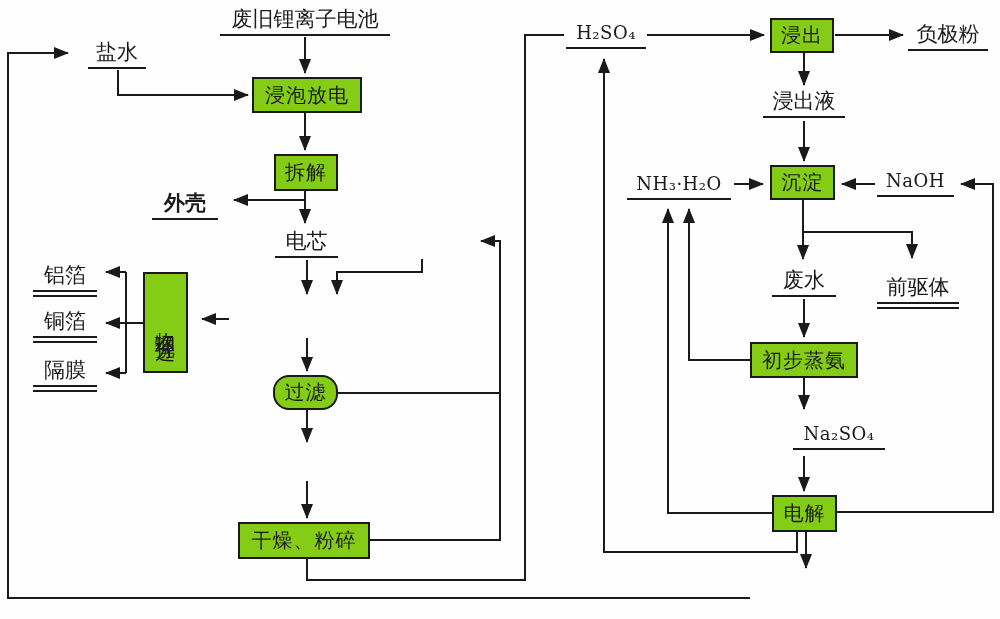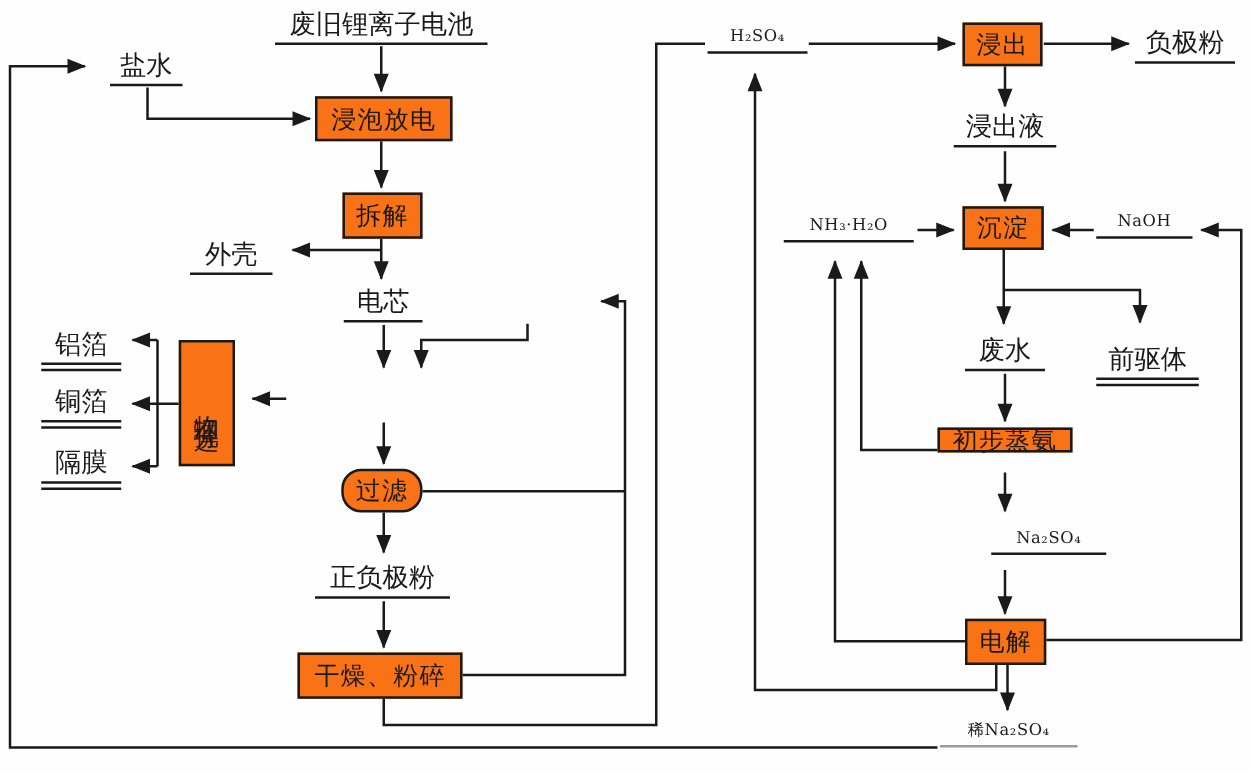--- a/index.html
+++ b/index.html
@@ -4,34 +4,34 @@
 <style>
   html,body { margin:0; padding:0; background:#ffffff; }
   #stage {
     position:relative; width:1000px; height:619px;
     background:#fefefe; overflow:hidden;
     font-family:"DejaVu Serif","Liberation Serif",serif;
     color:#1a1a1a;
   }
   #wires { position:absolute; left:0; top:0; }
   .box {
-    position:absolute; border:2px solid #1a1a1a; background:#f97316;
+    position:absolute; border:2px solid #1a1a1a; background:#84cc16;
     display:flex; align-items:center; justify-content:center;
     font-size:20px; letter-spacing:1px; box-sizing:border-box; z-index:2;
   }
   .box.vert {
     writing-mode:vertical-rl; text-orientation:upright; letter-spacing:3px;
     line-height:1;
   }
   .lbl {
     position:absolute; text-align:center; font-size:21px; line-height:1.15;
     padding-bottom:3px; border-bottom:2px solid #1a1a1a;
     box-sizing:border-box; z-index:2; white-space:nowrap;
   }
-  .lbl.formula { font-size:13px; letter-spacing:0.5px; }
+  .lbl.formula { font-size:18px; letter-spacing:0.5px; }
   .lbl.dbl { position:absolute; }
   .lbl.dbl::after {
     content:""; position:absolute; left:0; right:0; bottom:-7px;
     border-bottom:2px solid #1a1a1a;
   }
   .lbl.gray-line { border-bottom-color:#9a9a9a; }
 </style>
 </head>
 <body>
 
@@ -113,34 +113,32 @@
     </g>
   </svg>
 
   <div class="box" style="left:252px; top:77px; width:110px; height:36px;">浸泡放电</div>
   <div class="box" style="left:274px; top:154px; width:64px; height:37px;">拆解</div>
   <div class="box vert" style="left:143px; top:272px; width:45px; height:101px;">物理分选</div>
   <div class="box" style="left:273px; top:375px; width:65px; height:35px;border-radius:16px;">过滤</div>
   <div class="box" style="left:238px; top:522px; width:132px; height:37px;font-family:Liberation Mono, monospace;">干燥、粉碎</div>
   <div class="box" style="left:770px; top:18px; width:64px; height:35px;">浸出</div>
   <div class="box" style="left:770px; top:165px; width:65px; height:35px;">沉淀</div>
-  <div class="box" style="left:750px; top:342px; width:108px; height:20px;">初步蒸氨</div>
+  <div class="box" style="left:750px; top:342px; width:108px; height:36px;">初步蒸氨</div>
   <div class="box" style="left:772px; top:495px; width:65px; height:37px;">电解</div>
 
   <div class="lbl" style="left:220px; top:7px; width:170px;">废旧锂离子电池</div>
   <div class="lbl" style="left:88px; top:40px; width:58px;">盐水</div>
-  <div class="lbl" style="left:152px; top:191px; width:66px;">外壳</div>
+  <div class="lbl" style="left:152px; top:191px; width:66px;font-weight:bold;">外壳</div>
   <div class="lbl" style="left:275px; top:229px; width:63px;">电芯</div>
   <div class="lbl dbl" style="left:33px; top:263px; width:64px;">铝箔</div>
   <div class="lbl dbl" style="left:33px; top:309px; width:64px;">铜箔</div>
   <div class="lbl dbl" style="left:33px; top:358px; width:64px;">隔膜</div>
-  <div class="lbl" style="left:252px; top:450px; width:108px;">正负极粉</div>
   <div class="lbl formula" style="left:566px; top:23px; width:80px;">H₂SO₄</div>
   <div class="lbl" style="left:908px; top:22px; width:80px;">负极粉</div>
   <div class="lbl" style="left:763px; top:89px; width:82px;">浸出液</div>
   <div class="lbl formula" style="left:627px; top:174px; width:104px;">NH₃·H₂O</div>
   <div class="lbl formula" style="left:877px; top:171px; width:77px;">NaOH</div>
   <div class="lbl" style="left:772px; top:268px; width:64px;">废水</div>
   <div class="lbl dbl" style="left:877px; top:275px; width:82px;">前驱体</div>
   <div class="lbl formula" style="left:756px; top:424px; width:92px;margin-left:37px;">Na₂SO₄</div>
-  <div class="lbl formula gray-line" style="left:752px; top:578px; width:110px;">稀Na₂SO₄</div>
 
 </div>
 
 </body></html>

